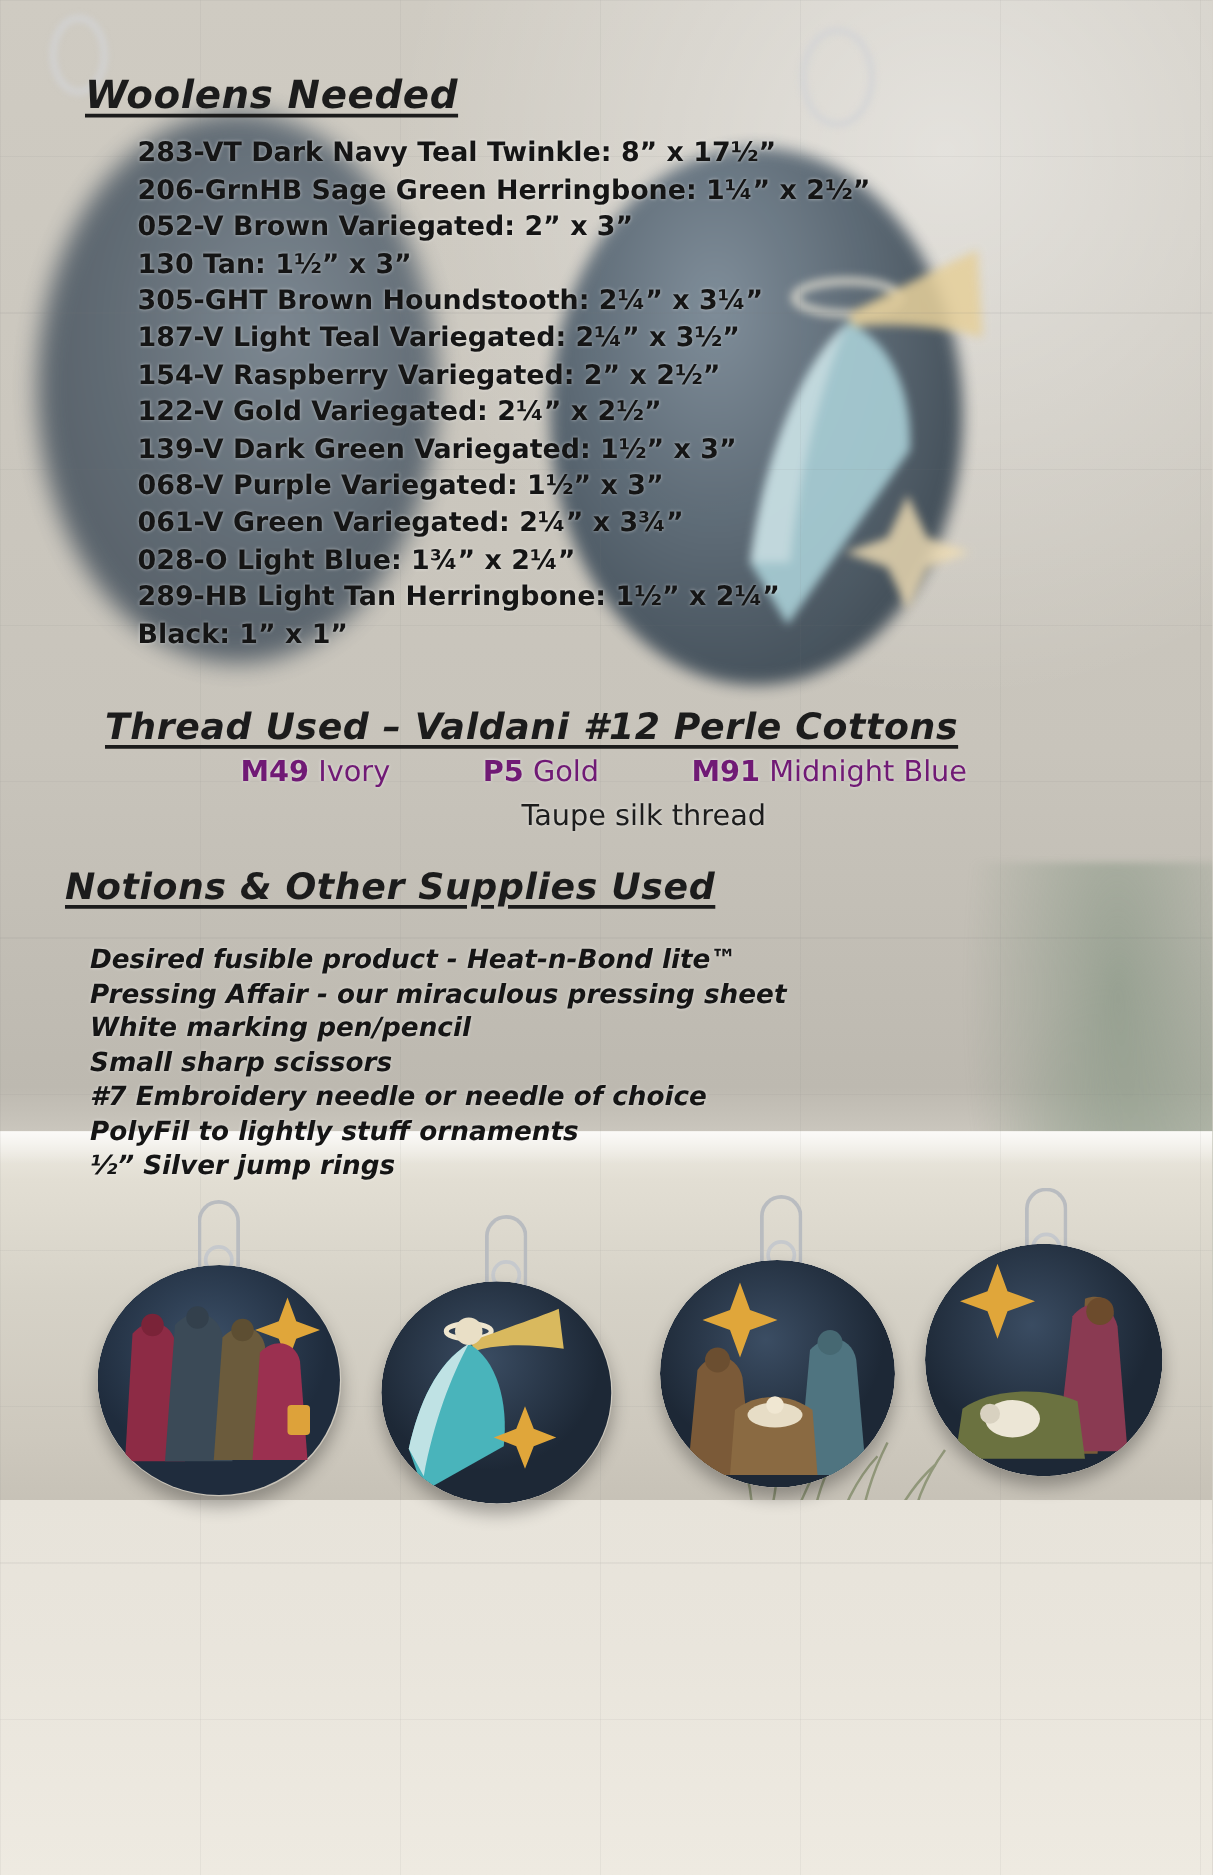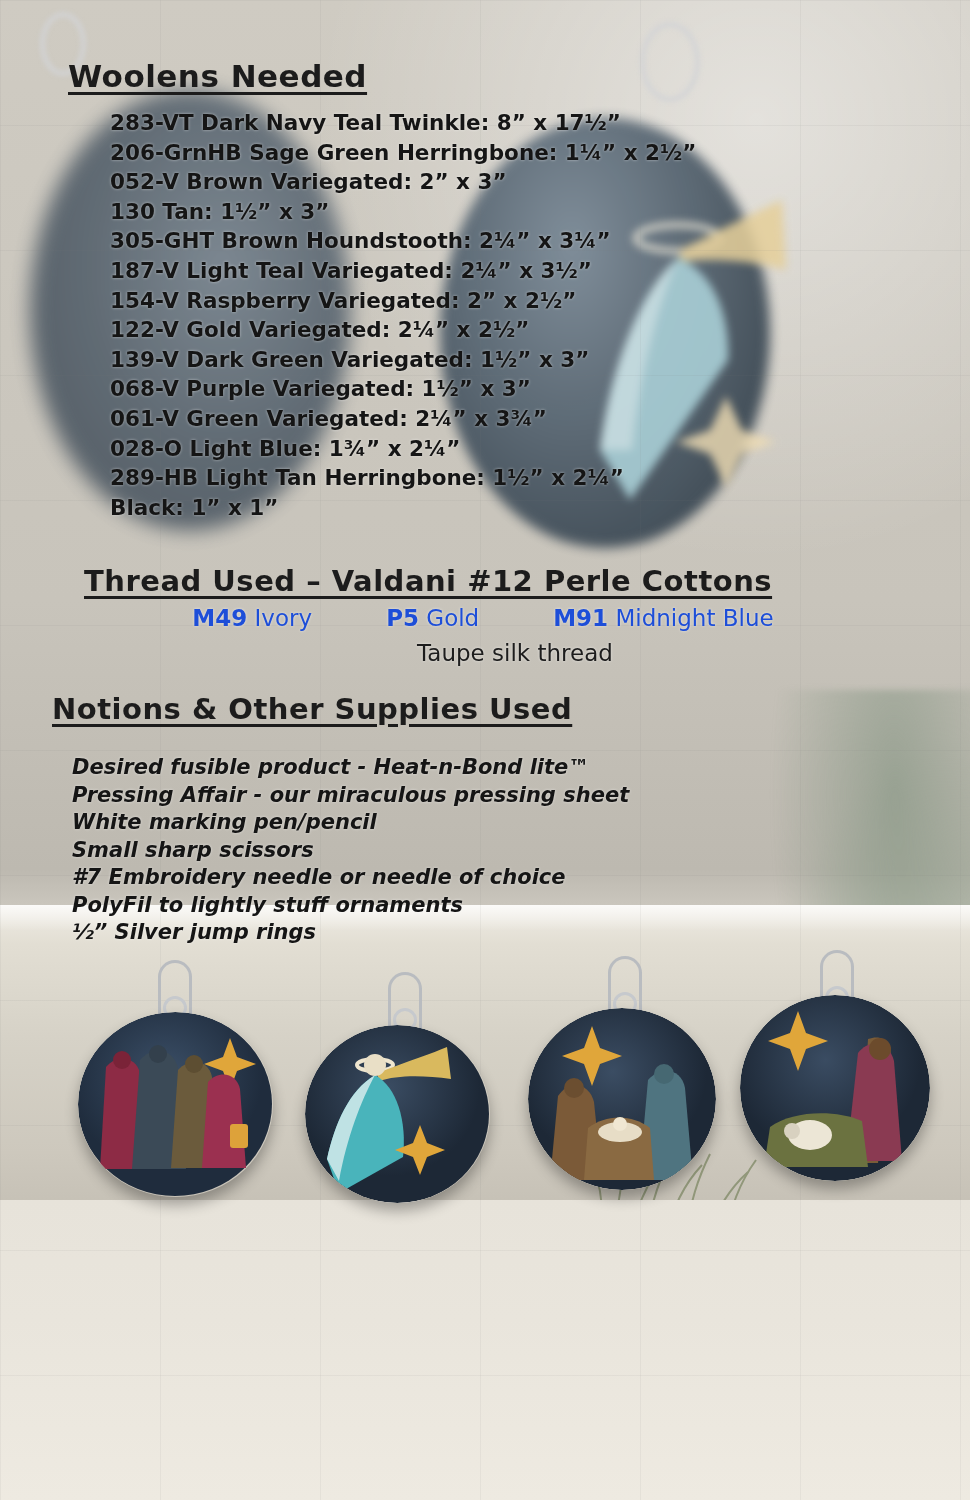--- a/index.html
+++ b/index.html
@@ -85,41 +85,42 @@
   .content { position:absolute; inset:0; }
 
   .head {
     font-family: "DejaVu Sans", sans-serif;
     font-weight: 700;
     color:#1c1c1c;
     letter-spacing:.5px;
     text-decoration: underline;
     text-underline-offset: 5px;
     text-decoration-thickness: 3px;
+    font-style: italic;
   }
   h1.head { font-size:31px; }
   h2.head { font-size:29px; }
 
   #woolens-head { position:absolute; left:68px; top:58px; margin:0; }
   #woolens-list {
     position:absolute; left:68px; top:108px; width:720px;
     margin:0; padding:0; list-style:none;
   }
   #woolens-list li {
     font-size:21.5px; font-weight:700; color:#151515;
     line-height:29.6px; white-space:nowrap;
     text-shadow: 0 0 3px rgba(255,255,255,.55);
     margin-left: 42px;
   }
 
   #thread-head { position:absolute; left:68px; top:548px; margin:16px; }
   .thread-row {
     position:absolute; left:68px; top:605px; width:830px;
     display:flex; justify-content:center; gap:74px;
-    font-size:23px; color:#1d4ed8;
+    font-size:23px; color:#701a75;
     text-shadow: 0 0 3px rgba(255,255,255,.6);
   }
   .thread-row .code { font-weight:800; }
   .thread-row .name { font-weight:400; }
   #thread-extra {
     position:absolute; left:0; right:0; top:640px;
     text-align:center; font-size:23px; color:#1d1d1d;
     padding-left:60px;
     text-shadow: 0 0 3px rgba(255,255,255,.6);
   }

